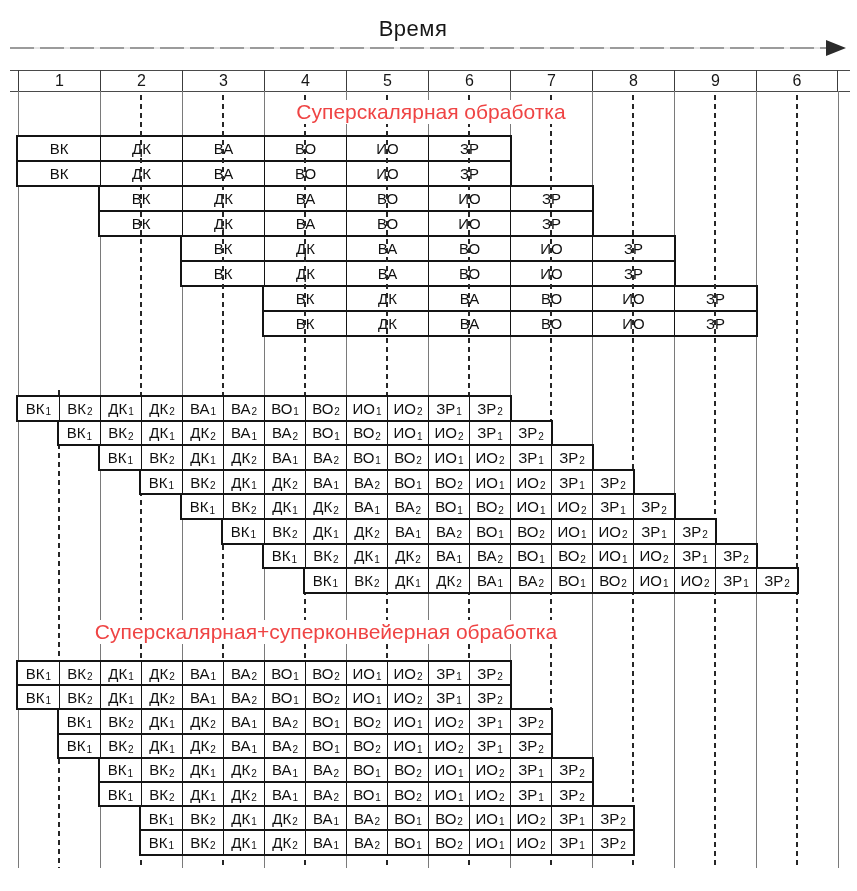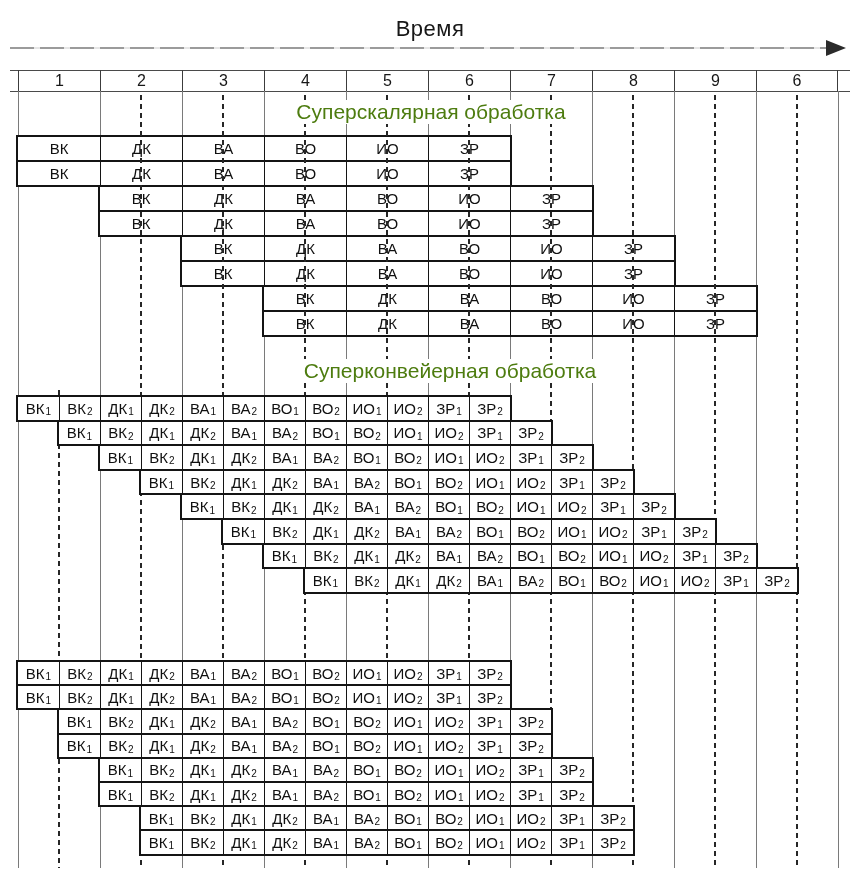--- a/index.html
+++ b/index.html
@@ -4,21 +4,21 @@
 <style>
   html,body{margin:0;padding:0;}
   body{
     width:857px;height:891px;background:#ffffff;overflow:hidden;position:relative;
     font-family:"Liberation Sans","DejaVu Sans",sans-serif;color:#111;
   }
   #stage{position:absolute;left:0;top:0;width:857px;height:891px;}
 
   
   .time-label{
-    position:absolute;left:430px;top:16px;transform:translateX(-50%);
+    position:absolute;left:413px;top:16px;transform:translateX(-50%);
     font-size:22px;color:#171717;letter-spacing:0.5px;white-space:nowrap;
   }
   .arrow-line{
     position:absolute;left:10px;top:47px;width:816px;height:2px;
     background:repeating-linear-gradient(to right,#9b9b9b 0 24px,rgba(155,155,155,0.25) 24px 30px);
   }
   .arrow-head{
     position:absolute;left:826px;top:40px;width:0;height:0;
     border-left:20px solid #2b2b2b;border-top:8px solid transparent;border-bottom:8px solid transparent;
   }
@@ -42,21 +42,21 @@
     background:repeating-linear-gradient(to bottom,#262626 0 5px,transparent 5px 9px);
   }
 
   
   .rows-layer{position:absolute;left:0;top:0;}
   .layer-z1{z-index:1;}
   .layer-z3{z-index:3;}
 
   .section-title{
     position:absolute;transform:translateX(-50%);z-index:4;
-    background:#ffffff;padding:0 8px;font-size:21px;color:#4d7c0f;white-space:nowrap;
+    background:#ffffff;padding:0 8px;font-size:21px;color:#ef4444;white-space:nowrap;
   }
   .title-1{left:431px;top:100px;}
   .title-2{left:450px;top:359px;}
   .title-3{left:326px;top:620px;}
 
   .pipe-row{
     position:absolute;box-sizing:border-box;border:2px solid #141414;background:#ffffff;
     display:flex;align-items:stretch;
   }
   .cell{
@@ -110,21 +110,21 @@
       <div class="vdash" style="left: 304px; top: 95px; height: 773px;"></div>
       <div class="vdash" style="left: 386px; top: 95px; height: 773px;"></div>
       <div class="vdash" style="left: 468px; top: 95px; height: 773px;"></div>
       <div class="vdash" style="left: 550px; top: 95px; height: 773px;"></div>
       <div class="vdash" style="left: 632px; top: 95px; height: 773px;"></div>
       <div class="vdash" style="left: 714px; top: 95px; height: 773px;"></div>
       <div class="vdash" style="left: 796px; top: 95px; height: 773px;"></div>
     </div>
 
   <div class="section-title title-1">Суперскалярная обработка</div>
-  <div class="section-title title-2">Суперконвейерная обработка</div>
+  <div class="section-title title-3">Суперскалярная+суперконвейерная обработка</div>
 
   <div class="rows-layer layer-z1">
       <div class="pipe-row" style="left: 16px; top: 135px; width: 496px; height: 27px;">
         <div class="cell" style="width: 82px;">
           <span>ВК</span>
         </div>
         <div class="cell" style="width: 82px;">
           <span>ДК</span>
         </div>
         <div class="cell" style="width: 82px;">

